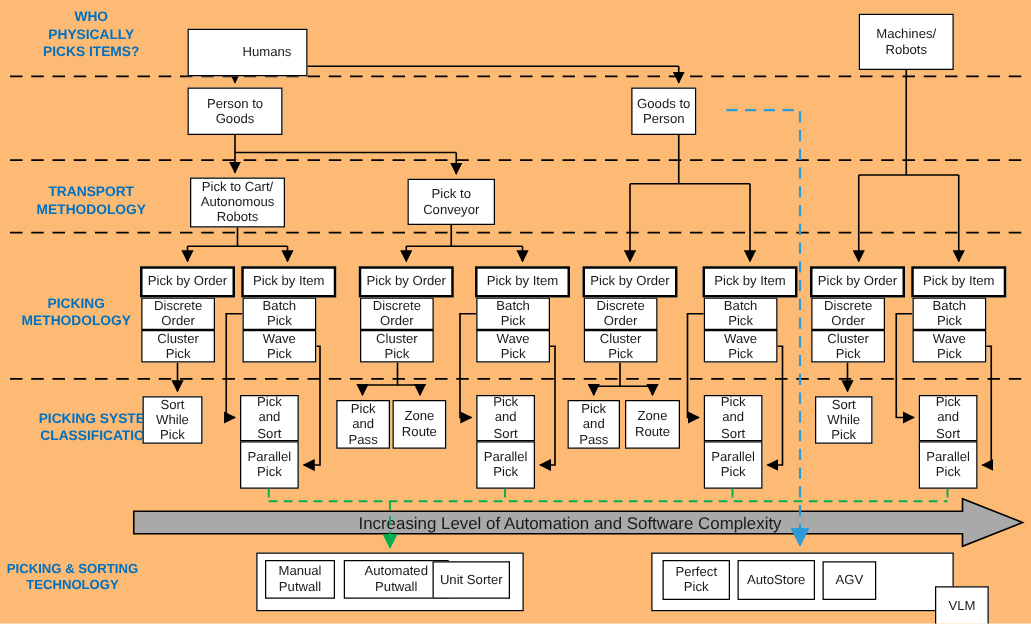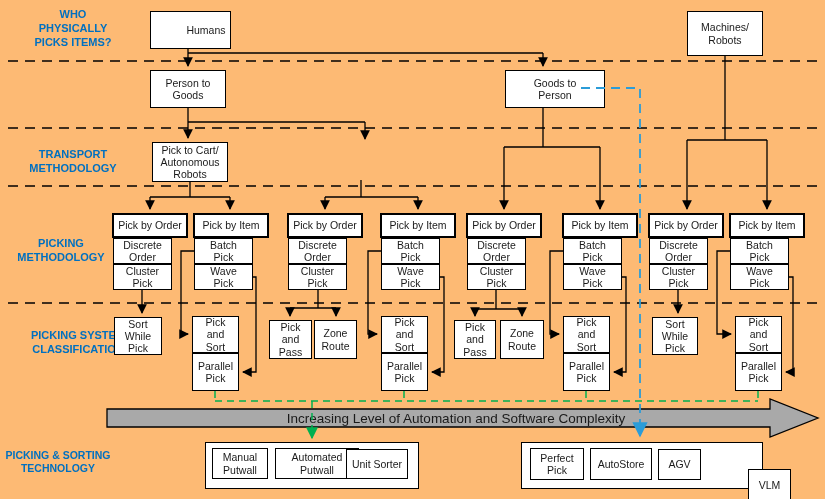--- a/index.html
+++ b/index.html
@@ -103,30 +103,32 @@
 PICKS ITEMS?</div>
   <div class="lbl" style="left:8px;top:147px;width:130px;">TRANSPORT
 METHODOLOGY</div>
   <div class="lbl" style="left:1px;top:236px;width:120px;">PICKING
 METHODOLOGY</div>
   <div class="lbl" style="left:8px;top:328px;width:140px;">PICKING SYSTEM
 CLASSIFICATION</div>
   <div class="lbl small" style="left:0px;top:449px;width:116px;">PICKING &amp; SORTING
 TECHNOLOGY</div>
 
-  <div class="bx" style="left:150px;top:11px;width:81px;height:38px;padding-left:31px;">Humans</div>
+  <div class="bx" style="left:150px;top:23px;width:96px;height:38px;padding-left:31px;">Humans</div>
   <div class="bx" style="left:687px;top:11px;width:76px;height:45px;">Machines/
 Robots</div>
   <div class="bx" style="left:150px;top:70px;width:76px;height:38px;">Person to
 Goods</div>
-  <div class="bx" style="left:505px;top:70px;width:100px;height:38px;">Goods to
+  <div class="bx" style="left:505px;top:70px;width:52px;height:38px;">Goods to
 Person</div>
   <div class="bx" style="left:152px;top:142px;width:76px;height:40px;">Pick to Cart/
 Autonomous
 Robots</div>
+  <div class="bx" style="left:326px;top:143px;width:70px;height:37px;">Pick to
+Conveyor</div>
 
   <div class="bx hd" style="left:112px;top:213px;width:76px;height:25px;">Pick by Order</div>
   <div class="bx" style="left:113px;top:238px;width:59px;height:26px;">Discrete
 Order</div>
   <div class="bx" style="left:113px;top:264px;width:59px;height:26px;">Cluster
 Pick</div>
 
   <div class="bx hd" style="left:193px;top:213px;width:76px;height:25px;">Pick by Item</div>
   <div class="bx" style="left:194px;top:238px;width:59px;height:26px;">Batch
 Pick</div>

